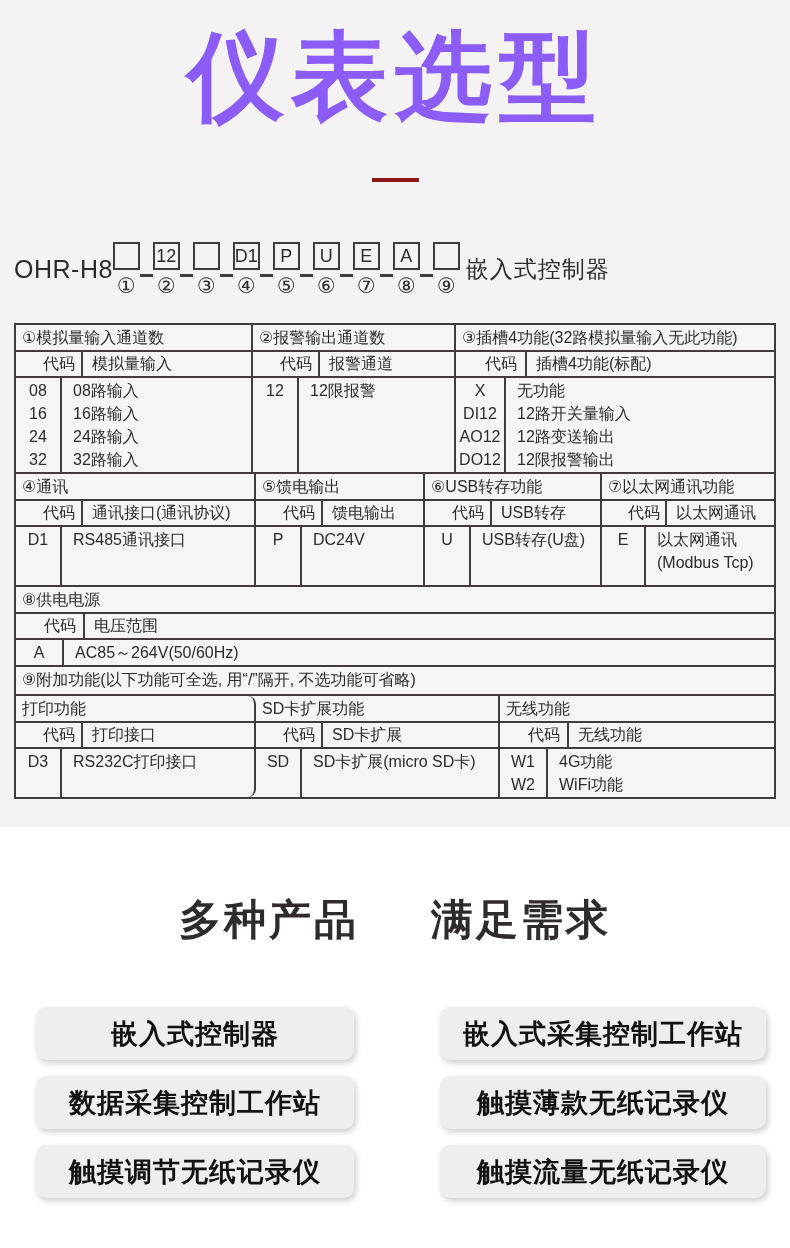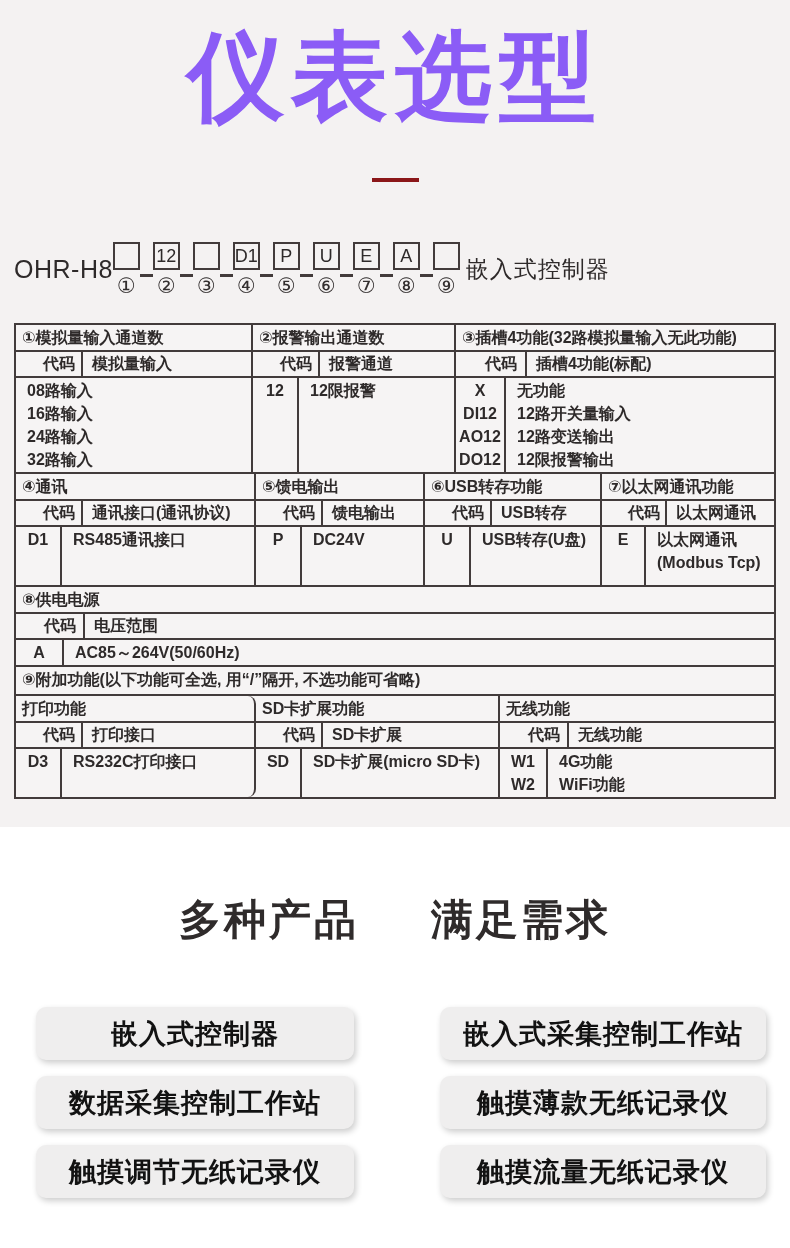--- a/index.html
+++ b/index.html
@@ -49,21 +49,21 @@
   }
   .circ{font-size:21px;line-height:22px;margin-top:5px;color:#332f2f;}
   .dash-sep{width:13px;height:3px;background:var(--bd);margin-top:13px;}
   
   .sel-table{
     width:762px;margin:26px 0 0 14px;
     border:2px solid var(--bd);
     font-size:16px;
     background:#f6f4f4;
   }
-  .band{display:flex;border-bottom:2px solid var(--bd);font-weight:bold;}
+  .band{display:flex;border-bottom:2px solid var(--bd);}
   .band:last-child{border-bottom:none;}
   .sub{border-right:2px solid var(--bd);display:flex;flex-direction:column;}
   .sub:last-child{border-right:none;flex:1;}
   .sec-title{
     height:27px;line-height:26px;
     padding-left:6px;
     border-bottom:2px solid var(--bd);
     white-space:nowrap;overflow:hidden;
   }
   .cols-head{display:flex;height:26px;line-height:24px;border-bottom:2px solid var(--bd);}
@@ -172,20 +172,26 @@
   <div class="sel-table">
 
     <div class="band">
       <div class="sub b1a">
         <div class="sec-title">①模拟量输入通道数</div>
         <div class="cols-head">
           <div class="code">代码</div>
           <div class="desc">模拟量输入</div>
         </div>
         <div class="data d1">
+          <div class="codes">
+            <div>08</div>
+            <div>16</div>
+            <div>24</div>
+            <div>32</div>
+          </div>
           <div class="descs">
             <div>08路输入</div>
             <div>16路输入</div>
             <div>24路输入</div>
             <div>32路输入</div>
           </div>
         </div>
       </div>
       <div class="sub b1b">
         <div class="sec-title">②报警输出通道数</div>

